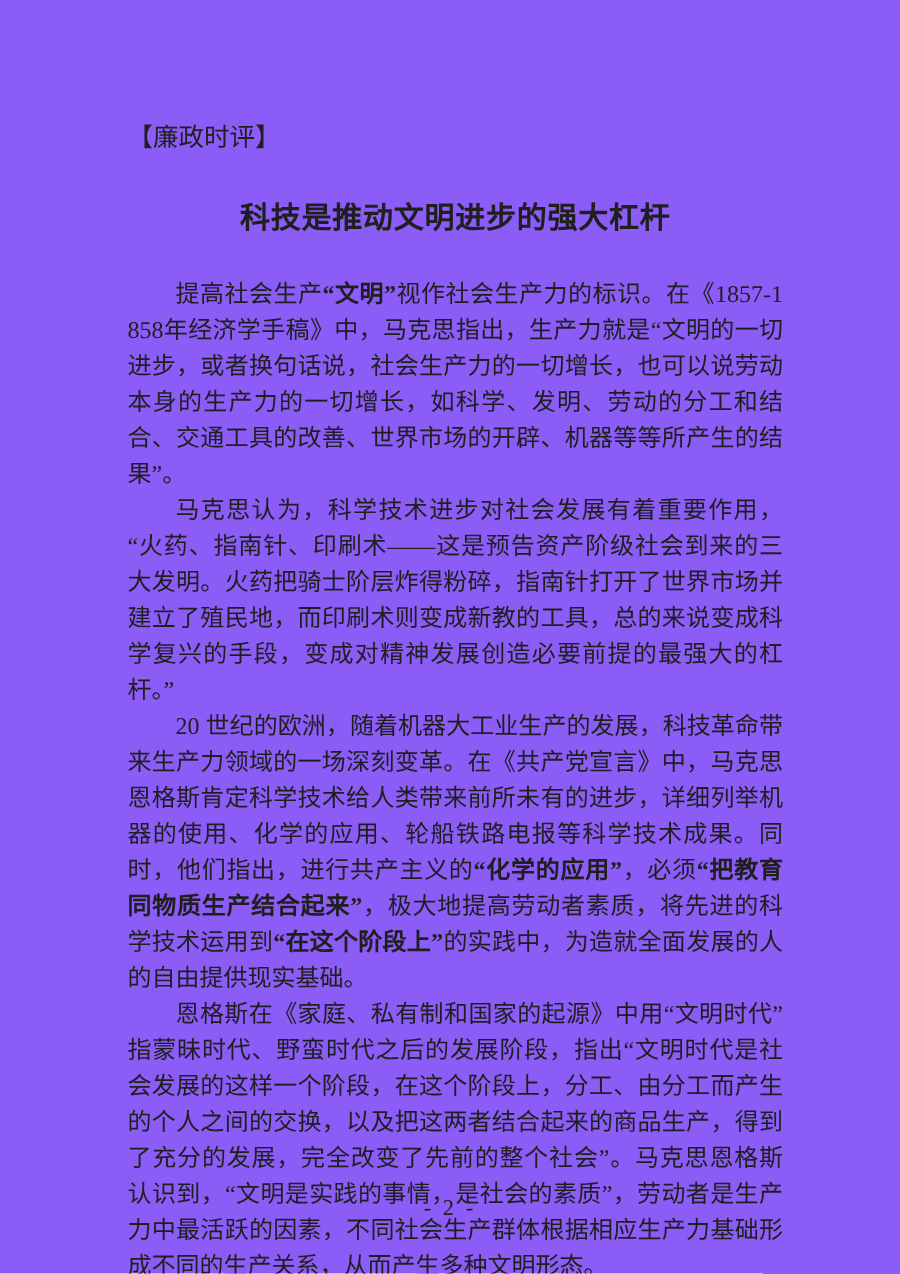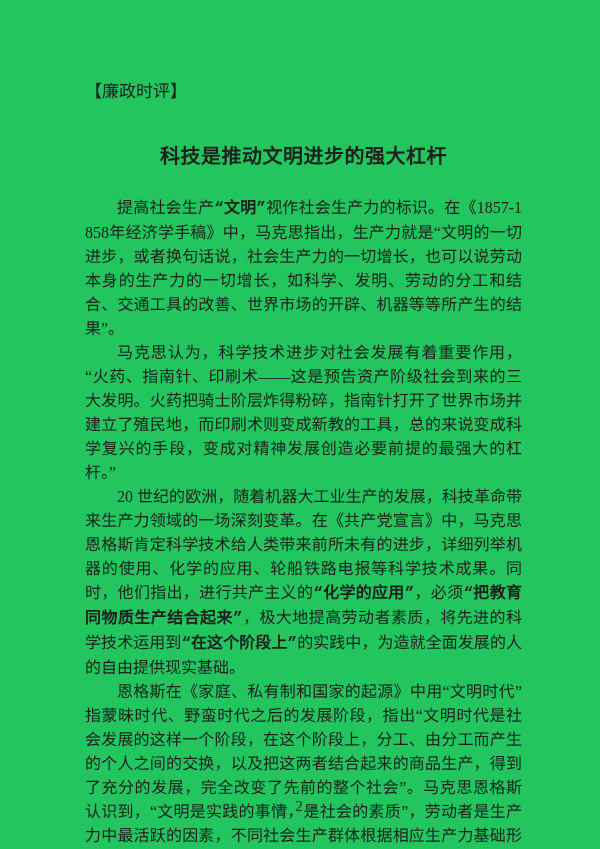--- a/index.html
+++ b/index.html
@@ -13,48 +13,47 @@
     font-family: "Liberation Serif", "DejaVu Serif", serif;
     color: #1f1f1f;
     overflow: hidden;
   }
   .page {
     position: relative;
     box-sizing: border-box;
     width: 600px;
     height: 849px;
     padding: 80px 78px 0 85px;
-    background: #22c55e;
+    background: #8b5cf6;
   }
   .column-tag {
     font-size: 17px;
     line-height: 24px;
     font-weight: normal;
   }
   .article-title {
-    margin: 36px 0 0 0;
+    margin: 25px 0 0 0;
     font-size: 20px;
     font-weight: bold;
     text-align: center;
     letter-spacing: 0.5px;
   }
   .article-body {
     margin-top: 27px;
   }
   .article-body p {
     margin: 0;
     font-size: 16px;
     line-height: 24px;
     text-align: justify;
     text-indent: 2em;
     word-break: break-all;
   }
   .b {
     font-weight: bold;
-    font-family: Liberation Mono, monospace;
   }
   .page-footer {
     position: absolute;
     left: 0;
     right: 0;
     bottom: 34px;
     text-align: center;
     font-size: 15px;
     letter-spacing: 2px;
     color: #1f1f1f;

